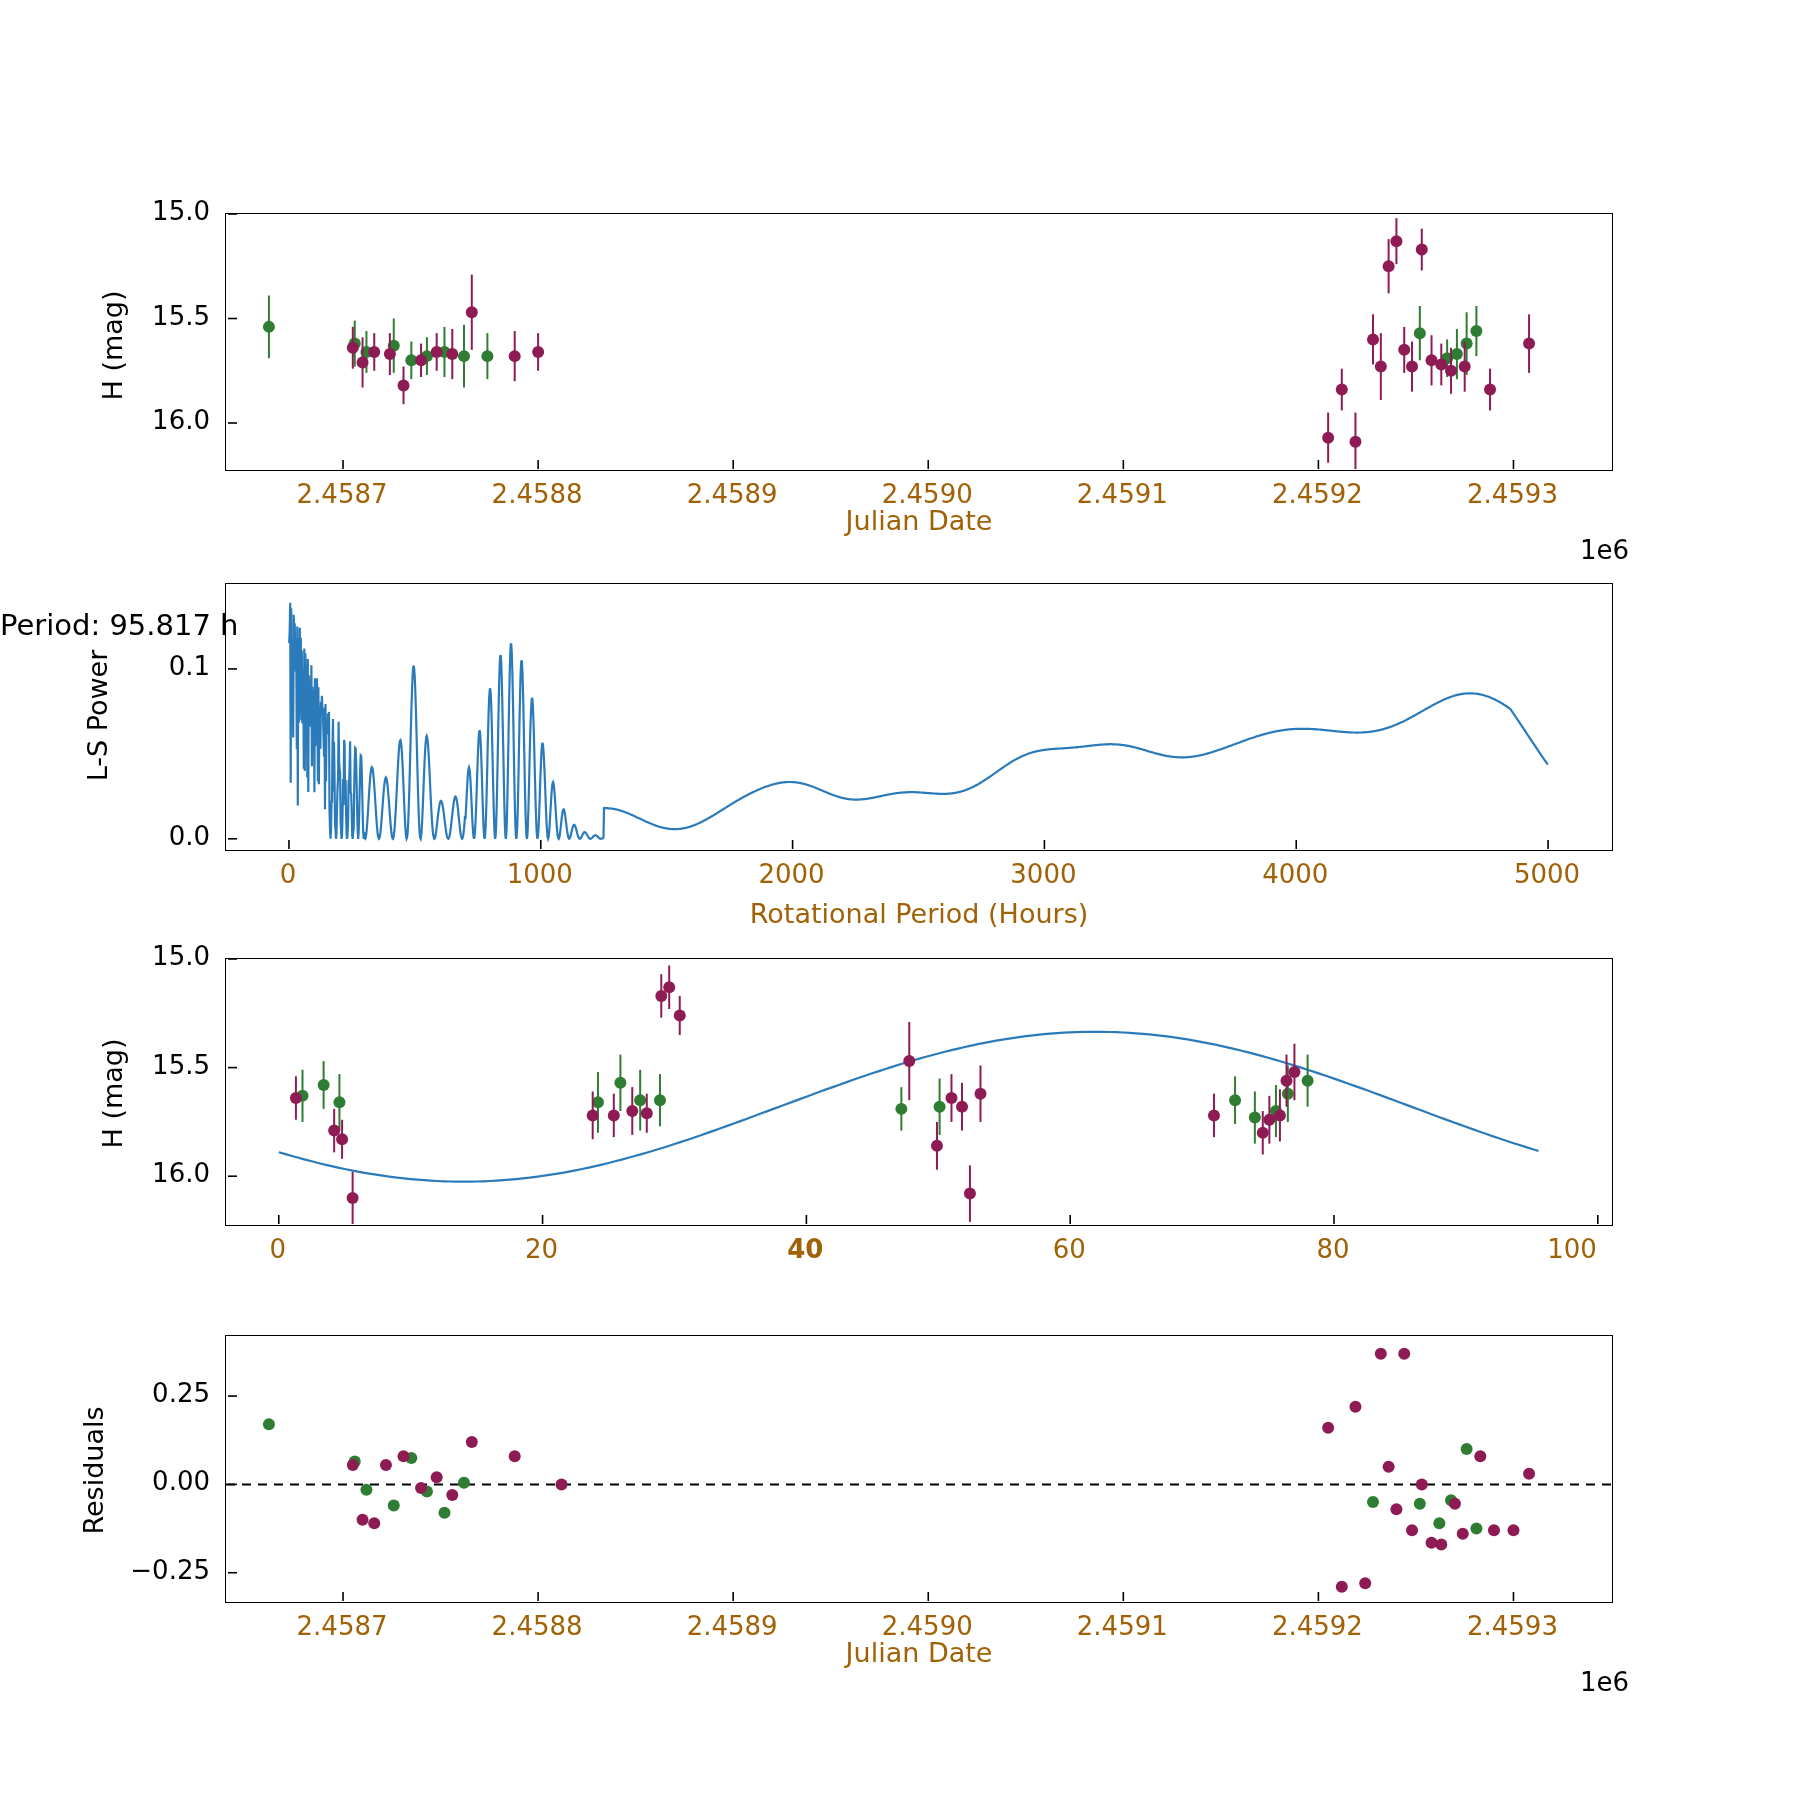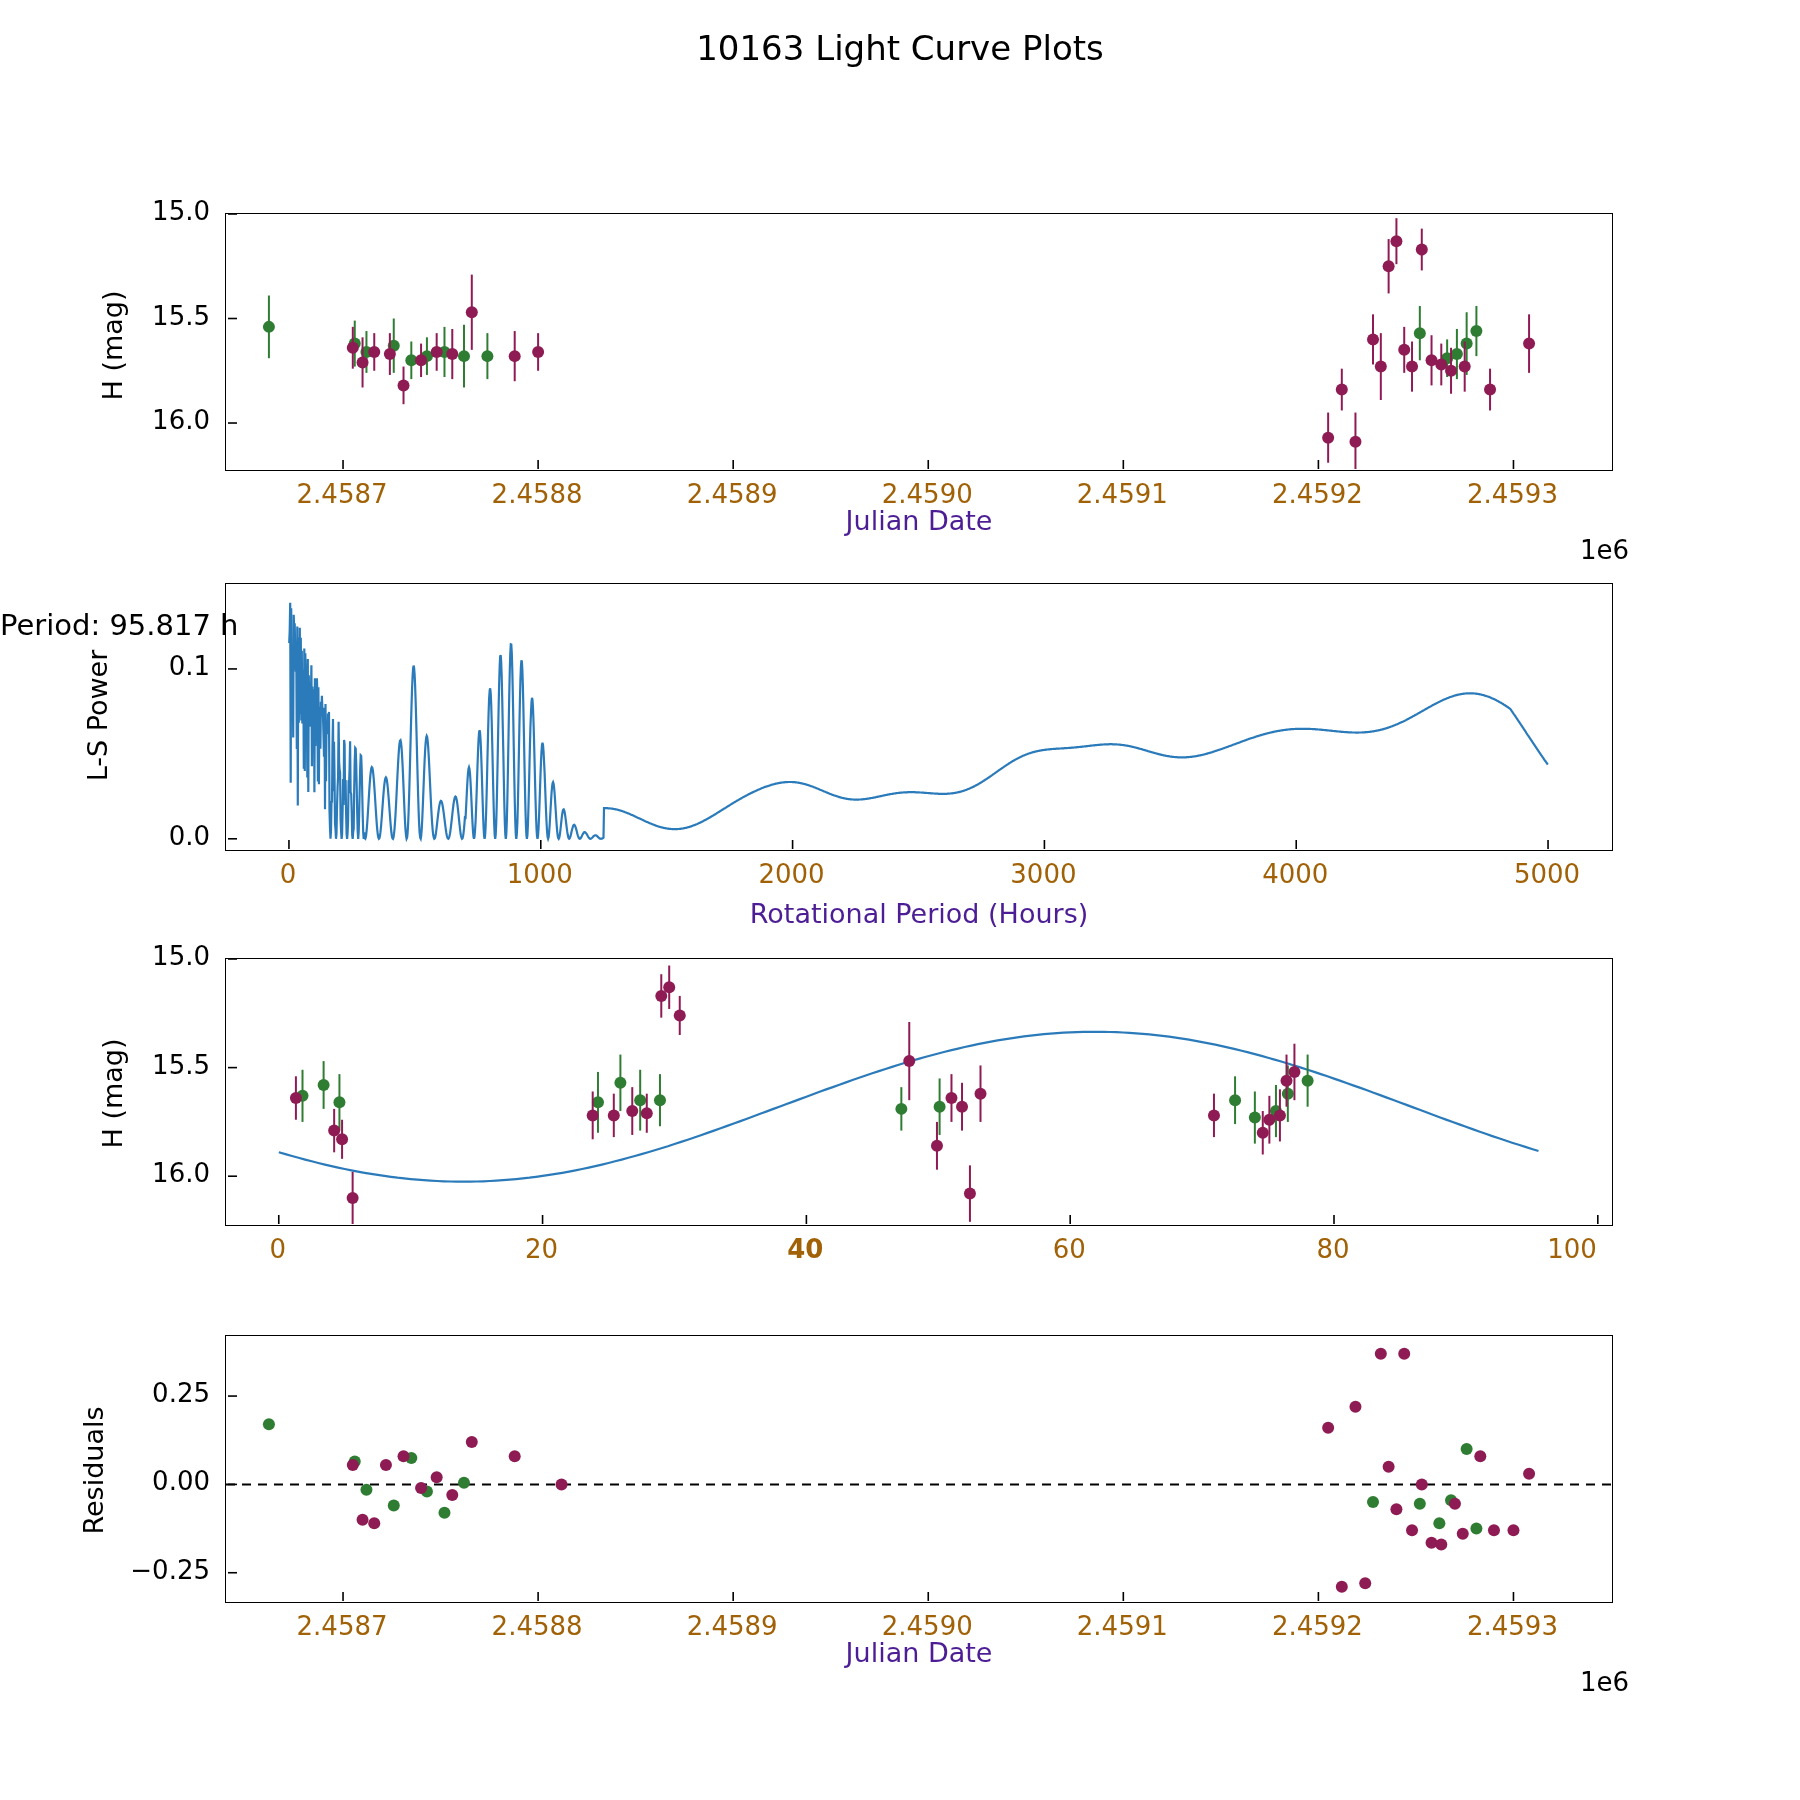--- a/index.html
+++ b/index.html
@@ -1,33 +1,32 @@
 <!DOCTYPE html>
 <html><head>
 <meta charset="utf-8">
 <style>
   html,body{margin:0;padding:0;background:#ffffff;}
   body{width:1800px;height:1800px;font-family:"DejaVu Sans",sans-serif;color:#000;}
   #root{position:relative;width:1800px;height:1800px;}
   .title{position:absolute;left:0;top:28px;width:1800px;text-align:center;font-size:34px;color:#000;}
   .panel{position:absolute;box-sizing:border-box;border:1.5px solid #000;background:#fff;}
-  .axis-label{position:absolute;font-size:27px;color:#4c1d95;text-align:center;}
+  .axis-label{position:absolute;font-size:27px;color:#a16207;text-align:center;}
   .ylabel{position:absolute;font-size:27px;color:#000;transform-origin:center center;white-space:nowrap;}
   .tick{position:absolute;font-size:26px;color:#a16207;white-space:nowrap;}
   .ticky{position:absolute;font-size:26px;color:#000;white-space:nowrap;text-align:right;}
   .offset{position:absolute;font-size:26px;color:#000000;}
   .annot{position:absolute;font-size:29px;color:#000;white-space:nowrap;}
   svg{display:block;}
 </style>
 </head>
 <body>
 
 <div id="root">
 
-  <div class="title">10163 Light Curve Plots</div>
 
   <div class="panel" id="panel1" style="left:225px;top:213px;width:1388px;height:258px;">
     <svg id="svg1" width="1385" height="255" viewBox="0 0 1385 255">
         <g>
           <line x1="42.91549295774648" y1="81.51639344262277" x2="42.91549295774648" y2="144.22131147540986" stroke="#2E7D32" stroke-width="2"></line>
           <circle cx="42.91549295774648" cy="112.86885245901632" r="6" fill="#2E7D32"></circle>
           <line x1="128.74647887323943" y1="106.59836065573776" x2="128.74647887323943" y2="152.5819672131146" stroke="#2E7D32" stroke-width="2"></line>
           <circle cx="128.74647887323943" cy="129.5901639344262" r="6" fill="#2E7D32"></circle>
           <line x1="140.45070422535213" y1="117.04918032786907" x2="140.45070422535213" y2="158.85245901639354" stroke="#2E7D32" stroke-width="2"></line>
           <circle cx="140.45070422535213" cy="137.9508196721313" r="6" fill="#2E7D32"></circle>

